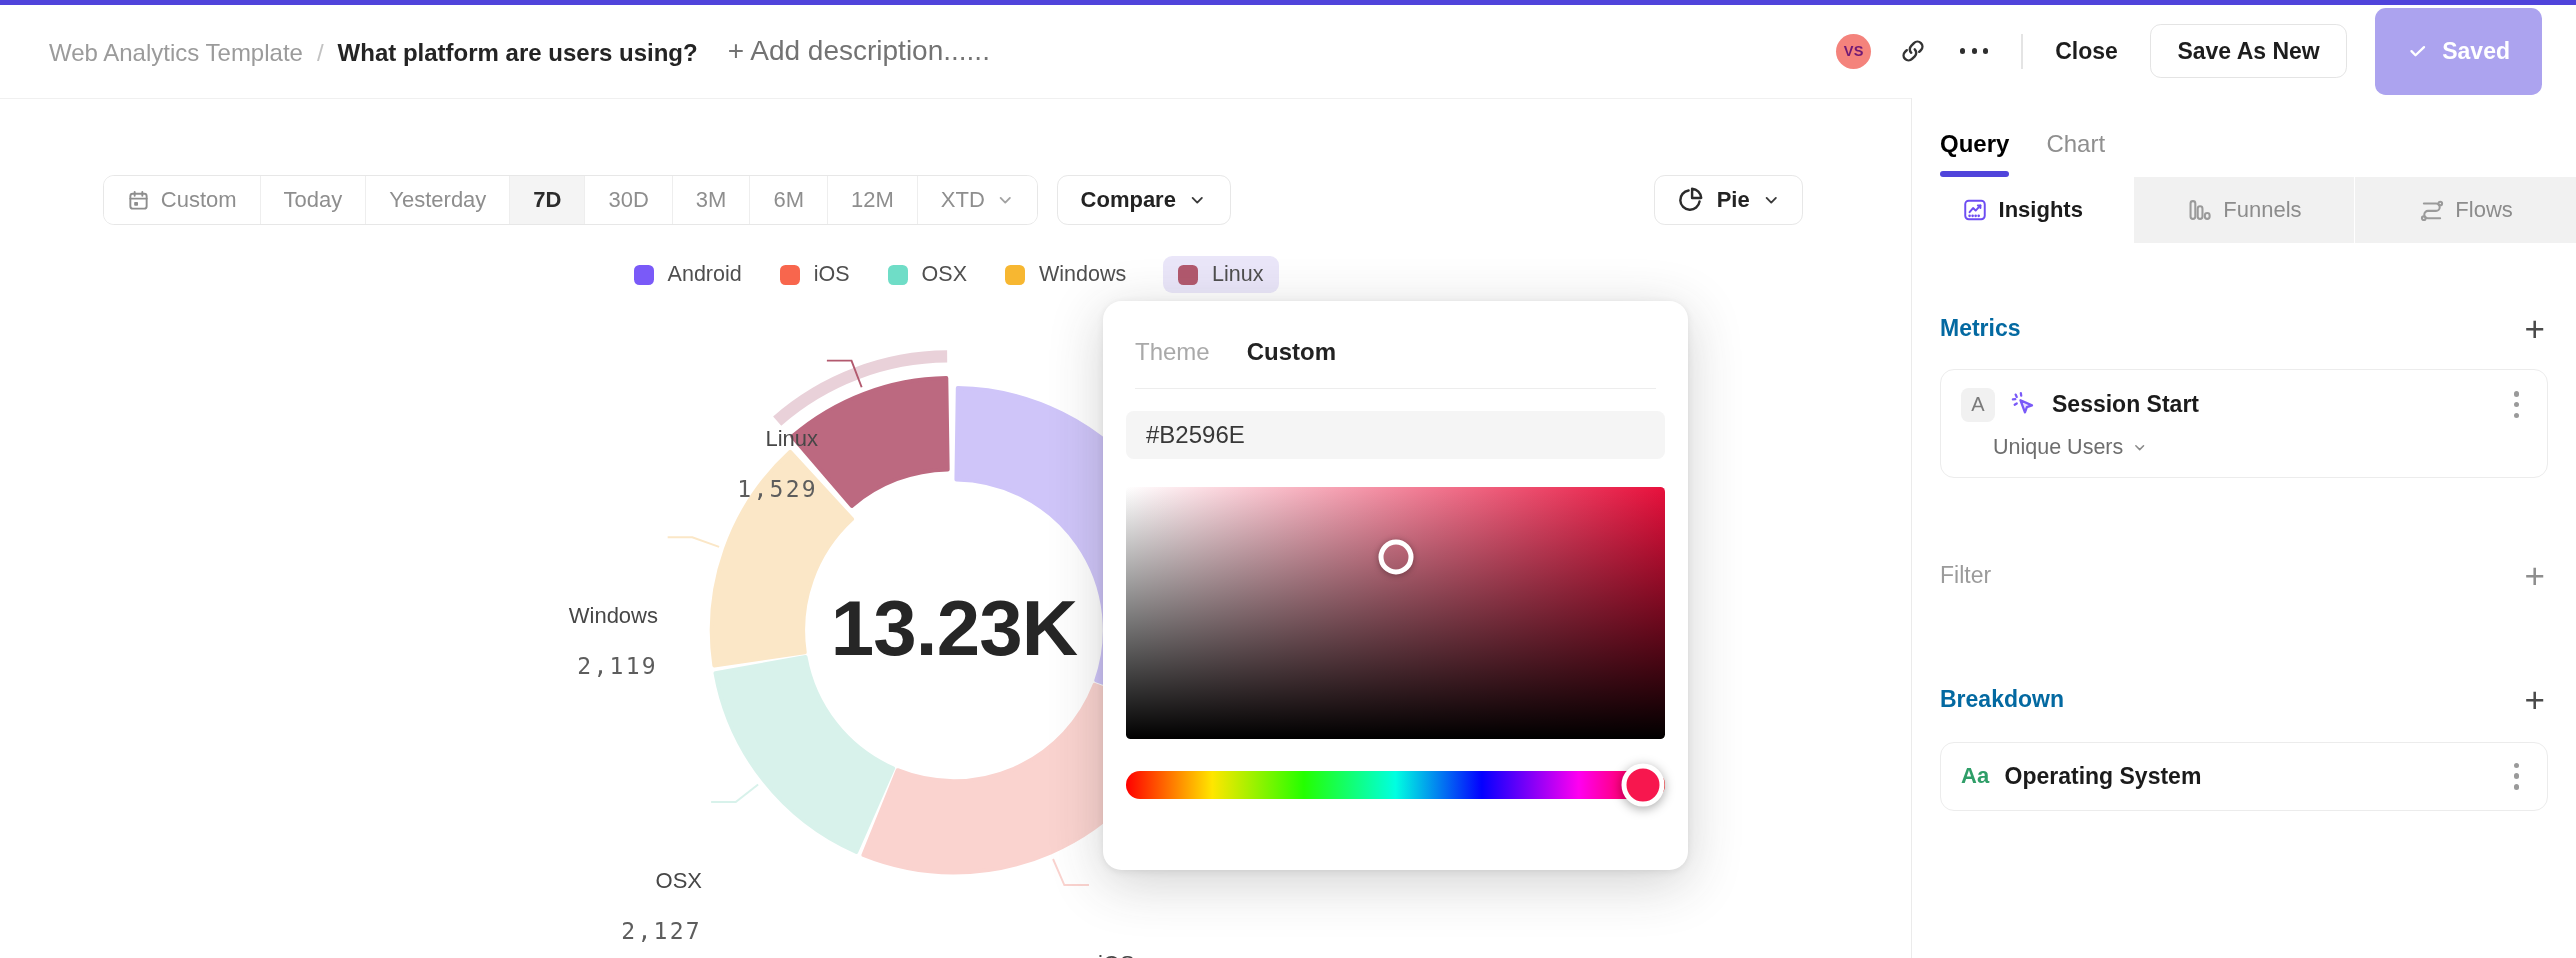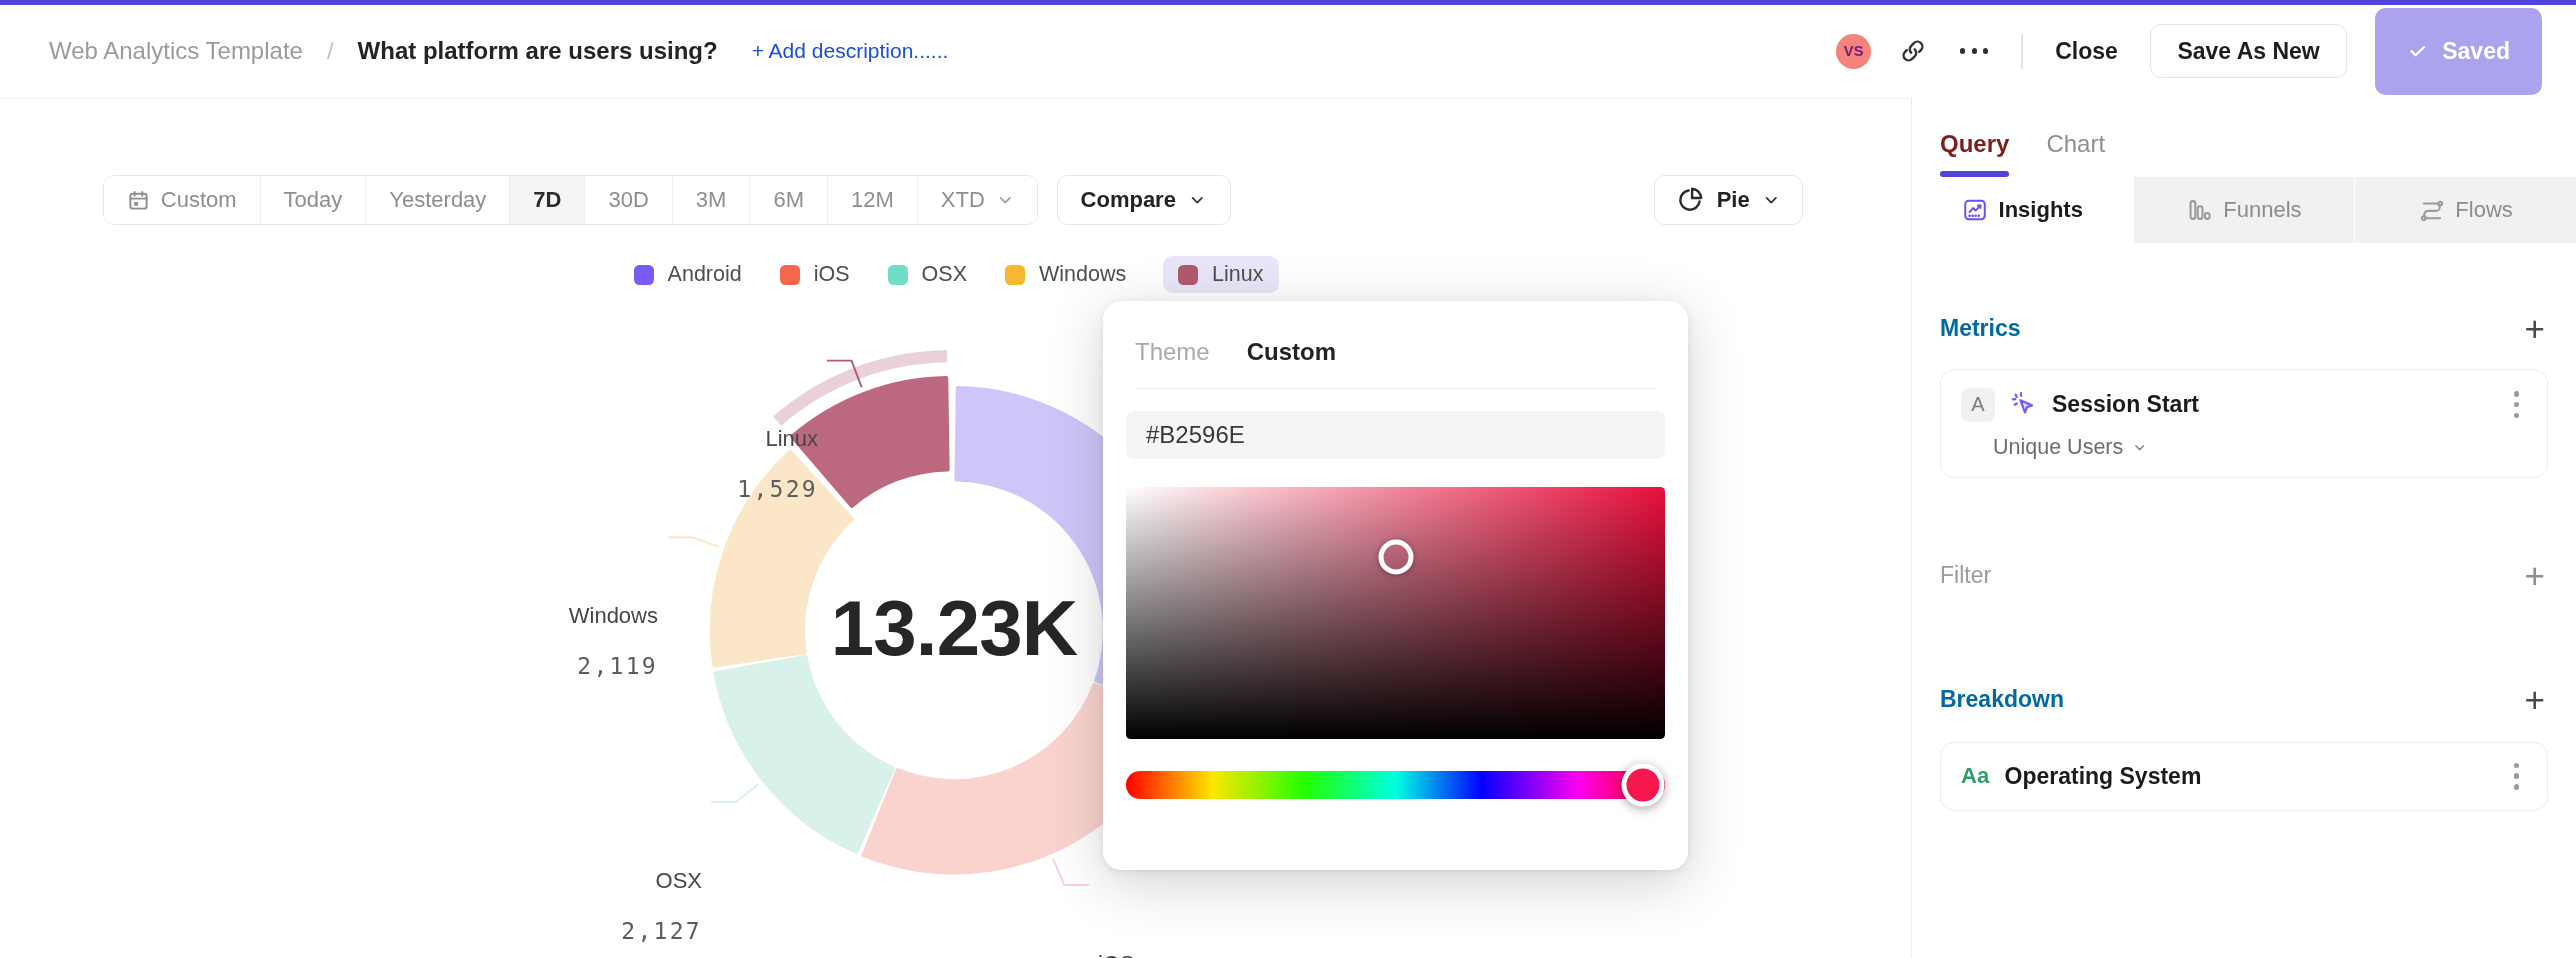--- a/index.html
+++ b/index.html
@@ -2,25 +2,25 @@
 <html style="font-size:12.3px"><head>
 <meta charset="utf-8">
 <style>
   *{margin:0;padding:0;box-sizing:border-box}
   html,body{width:2576px;height:959px}
   body{position:relative;overflow:hidden;background:#fff;font-family:"Liberation Sans",sans-serif;color:#222}
   button{font-family:inherit;cursor:pointer;background:none;border:none}
 
   .accent-bar{position:absolute;top:0;left:0;right:0;height:4.6px;background:#5044DB}
   .header{position:absolute;top:4.6px;left:0;right:0;height:94px;border-bottom:1.5px solid #f0f0f0;display:flex;align-items:center;padding:0 34px 0 49px}
-  .crumbs{display:flex;align-items:center;gap:24px;font-size:24px;white-space:nowrap}
+  .crumbs{display:flex;align-items:flex-end;gap:14px;font-size:24px;white-space:nowrap}
   .crumb-parent{color:#9b9b9b}
   .crumb-sep{color:#c2c2c2}
   .crumb-title{color:#242424;font-weight:700}
-  .add-desc{color:#1d4ed8;margin-left:10px;font-size:21px}
+  .add-desc{color:#737373;margin-left:16px;font-size:28px}
   .hright{margin-left:auto;display:flex;align-items:center;gap:28px}
   .avatar{width:35px;height:35px;border-radius:50%;background:#F4837C;color:#701a75;font-weight:700;font-size:14.6px;display:flex;align-items:center;justify-content:center;letter-spacing:0.4px}
   .icon-btn{display:flex;align-items:center;justify-content:center}
   .icon-btn svg{width:28px;height:28px}
   .dots3{display:flex;gap:6.2px;padding:4.6px}
   .dots3 i{width:5.4px;height:5.4px;border-radius:50%;background:#2f2f2f}
   .hdivider{width:1.5px;height:35px;background:#e4e4e4}
   .close-btn{font-size:23px;font-weight:600;color:#1d1d1d;padding:7.7px 4.6px}
   .btn-outline{border:1.5px solid #e4e4e4;border-radius:10.8px;padding:12.3px 26px;font-size:23px;font-weight:600;color:#1d1d1d;background:#fff}
   .btn-saved{background:#ACA3EF;color:#fff;border-radius:10.8px;padding:30px 32px;font-size:23px;font-weight:600;display:flex;gap:14px;align-items:center}
@@ -57,21 +57,21 @@
   .cp-divider{height:1.5px;background:#ededed;margin:18.5px 32px 0}
   .cp-hex{margin:21.5px 23px 0;height:48px;background:#f5f5f5;border-radius:7.7px;display:flex;align-items:center;padding-left:20px;font-size:24px;color:#383838;font-weight:500}
   .cp-grad{margin:28px 23px 0;height:252px;border-radius:4.6px;position:relative;background:linear-gradient(to bottom, rgba(0,0,0,0), #000), linear-gradient(to right, #fff, #E8103C)}
   .sat-handle{position:absolute;width:35px;height:35px;border:5.4px solid #fff;border-radius:50%;transform:translate(-50%,-50%);box-shadow:0 0.8px 6.2px rgba(0,0,0,.35)}
   .cp-hue{margin:32px 23px 0;height:28px;border-radius:14px;position:relative;background:linear-gradient(to right,#ff0000 0%,#ffe600 16%,#24ff00 33%,#00ffe1 50%,#0400ff 66%,#ff00f0 84%,#ff0004 100%)}
   .hue-handle{position:absolute;top:50%;width:43px;height:43px;border-radius:50%;border:5.4px solid #fff;background:#F7174E;transform:translate(-50%,-50%);box-shadow:0 2.3px 10.8px rgba(0,0,0,.35)}
 
   .sidebar{position:absolute;left:1911px;top:98px;right:0;bottom:0;border-left:1.5px solid #ebebeb;background:#fff}
   .qc-tabs{display:flex;gap:37px;padding:29px 28px 0;font-size:24px}
   .qc-tab{padding:3.1px 0 18.5px;color:#8f8f8f;font-weight:500;position:relative}
-  .qc-tab.active{color:#7f1d1d;font-weight:700}
+  .qc-tab.active{color:#000000;font-weight:700}
   .qc-tab.active::after{content:"";position:absolute;left:0;right:0;bottom:0;height:5.4px;border-radius:3.1px;background:#5044DB}
   .view-tabs{display:flex}
   .view-tab{flex:1;height:66px;display:flex;align-items:center;justify-content:center;gap:10.8px;background:#f1f1f1;color:#8c8c8c;font-size:22px;font-weight:500;border-left:1.5px solid #fff;white-space:nowrap}
   .view-tab:first-child{border-left:none}
   .view-tab.active{background:#fff;color:#1b1b1b;font-weight:700}
   .view-tab svg{width:26px;height:26px;flex:0 0 auto}
   .sb-pad{padding:0 28px}
   .sec-row{display:flex;align-items:center;justify-content:space-between}
   .plus{font-size:35px;font-weight:300;color:#4a4a4a;line-height:1;padding:0 3.1px}
   .plus.muted{color:#8e8e8e}

